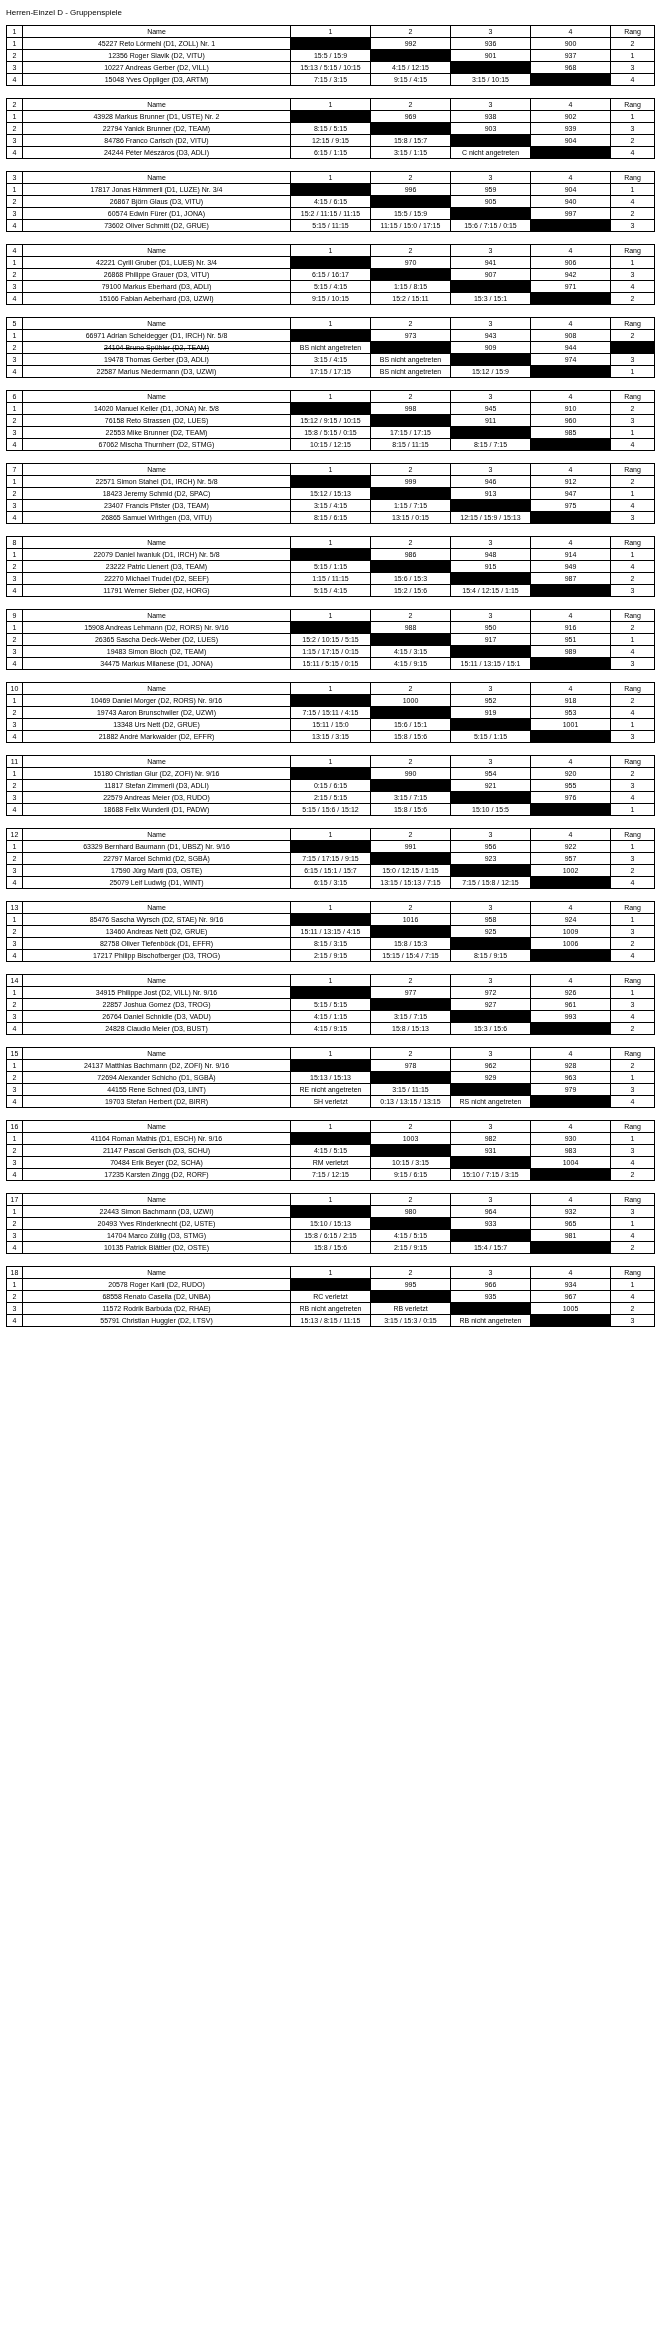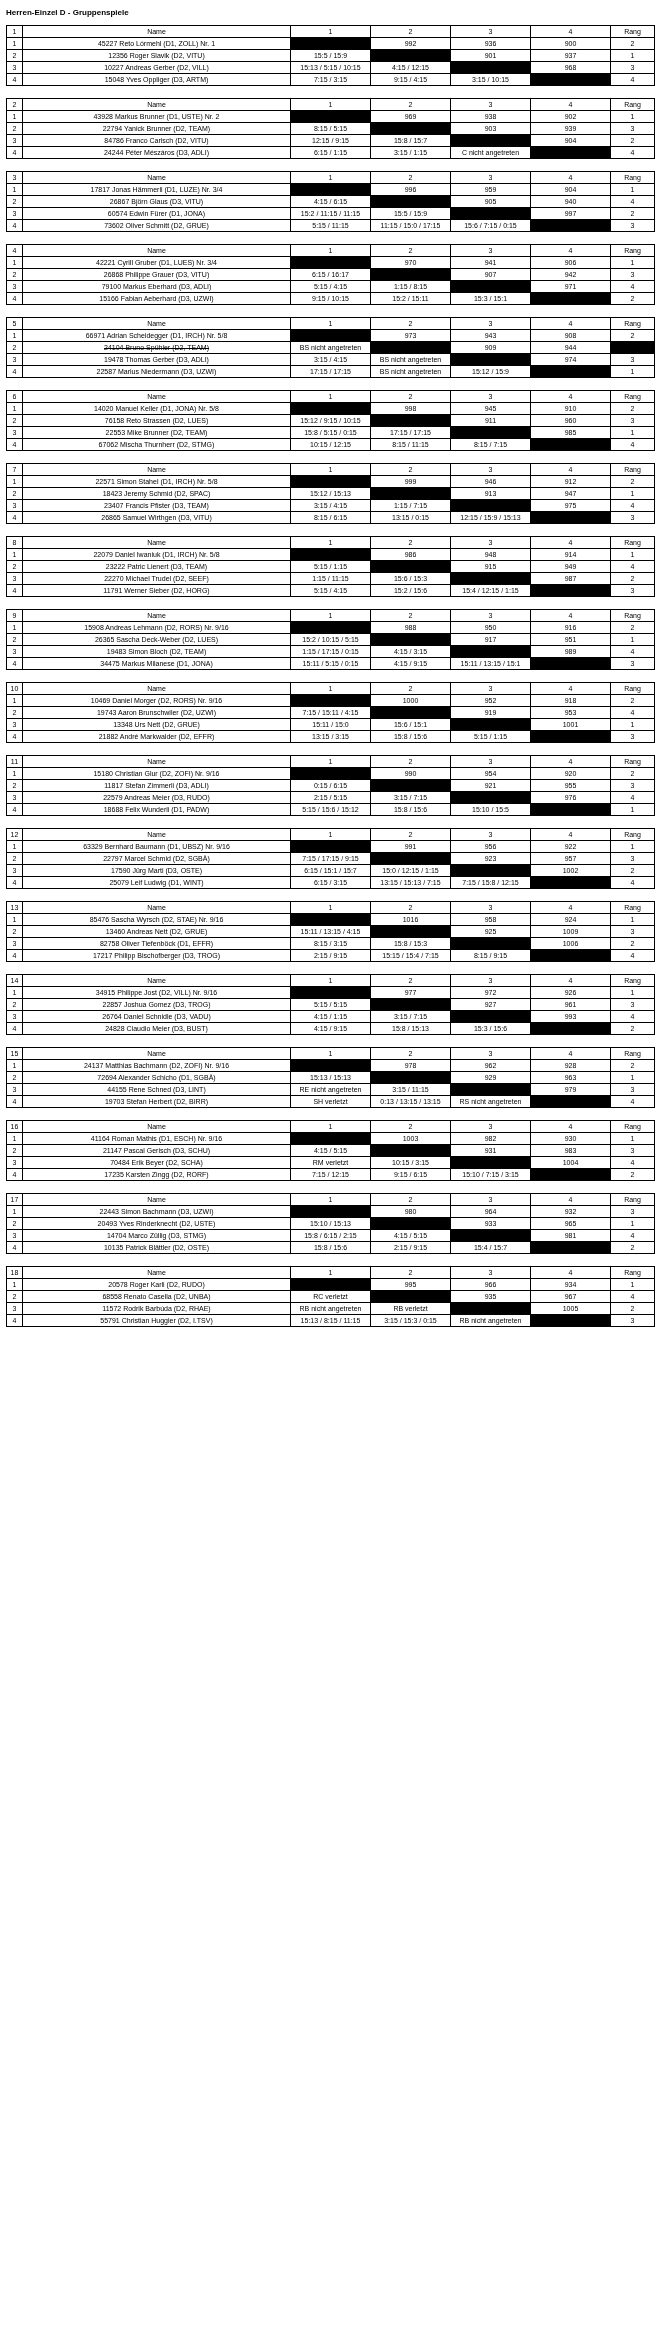--- a/index.html
+++ b/index.html
@@ -16,21 +16,20 @@
   #page {
     width: 662px;
     position: relative;
     padding: 6px 0 10px 0;
     box-sizing: border-box;
   }
   .page-title {
     font-size: 8px;
     margin: 2px 0 8px 6px;
     color: #000;
-    font-weight: bold;
   }
   table.grp {
     border-collapse: collapse;
     table-layout: fixed;
     margin: 0 0 12px 6px;
     width: 648px;
   }
   table.grp td, table.grp th {
     border: 1px solid #000000;
     height: 11px;

